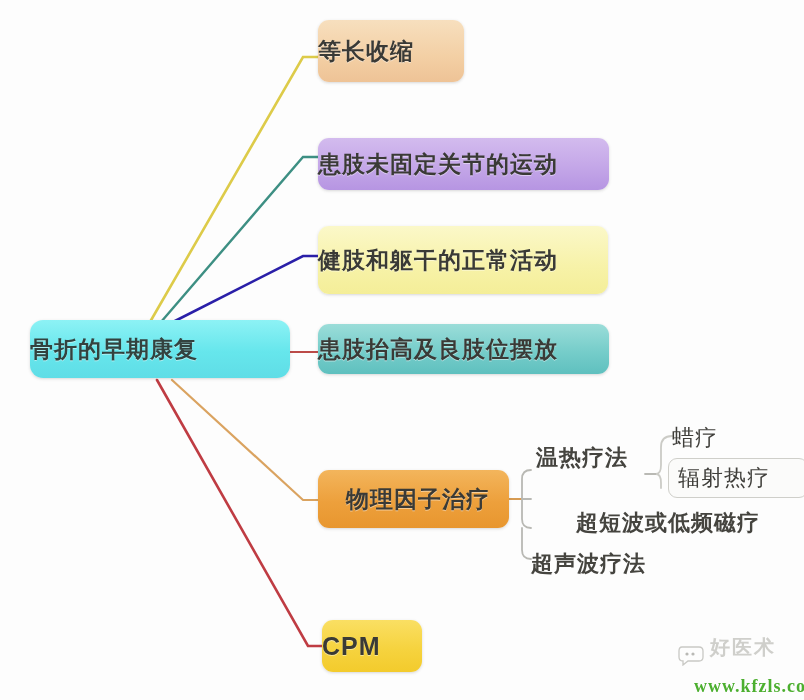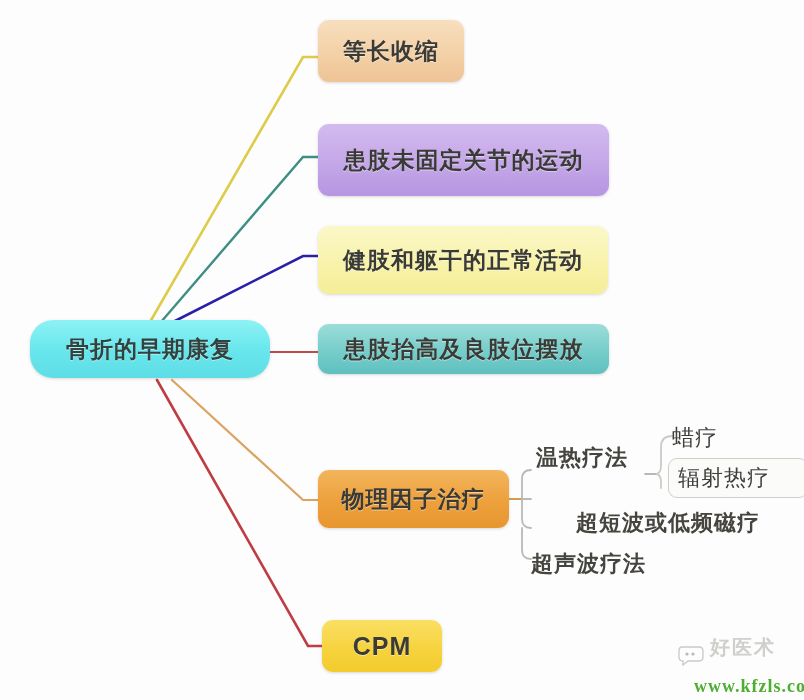--- a/index.html
+++ b/index.html
@@ -23,56 +23,55 @@
     top: 0;
     width: 804px;
     height: 700px;
     pointer-events: none;
   }
 
   .node {
     position: absolute;
     display: flex;
     align-items: center;
-    justify-content: center;
     box-sizing: border-box;
     border-radius: 11px;
     color: #3a3a36;
     font-weight: bold;
     letter-spacing: 1px;
     text-shadow: 0 1px 0 rgba(255,255,255,0.45);
     box-shadow: 0 1px 3px rgba(80,80,80,0.22);
     white-space: nowrap;
   }
 
   
   .node-root {
     left: 30px;
     top: 320px;
-    width: 240px;
+    width: 260px;
     height: 58px;
     font-size: 23px;
-    border-radius: 23px;
+    border-radius: 13px;
     background: linear-gradient(180deg, #8df2f5 0%, #66e6ec 55%, #5fdde6 100%);
     color: #33423f;
   }
 
   .node-isometric {
     left: 318px;
     top: 20px;
     width: 146px;
     height: 62px;
     font-size: 23px;
     background: linear-gradient(180deg, #f7dfbe 0%, #f3cfa4 60%, #eec396 100%);
   }
   .node-joint-motion {
     left: 318px;
-    top: 124px;
+    top: 138px;
     width: 291px;
-    height: 72px;
+    height: 52px;
     font-size: 23px;
     background: linear-gradient(180deg, #d3bbee 0%, #c4a7e8 55%, #b695e2 100%);
   }
   .node-normal-activity {
     left: 318px;
     top: 226px;
     width: 290px;
     height: 68px;
     font-size: 23px;
     background: linear-gradient(180deg, #fbf8c9 0%, #f7f2a8 60%, #f4ee98 100%);
@@ -85,25 +84,26 @@
     font-size: 23px;
     background: linear-gradient(180deg, #9bddd9 0%, #76cdca 55%, #5fc0bf 100%);
   }
   .node-physical-agents {
     left: 318px;
     top: 470px;
     width: 191px;
     height: 58px;
     font-size: 23px;
     background: linear-gradient(180deg, #f3b55c 0%, #eda03c 55%, #e8962f 100%);
+    padding-left: 28px;
   }
   .node-cpm {
     left: 322px;
     top: 620px;
-    width: 120px;
+    width: 100px;
     height: 52px;
     font-size: 25px;
     background: linear-gradient(180deg, #fadf63 0%, #f6d33f 55%, #f3cb2c 100%);
   }
 
   
   .subitem {
     position: absolute;
     font-size: 22px;
     font-weight: bold;

